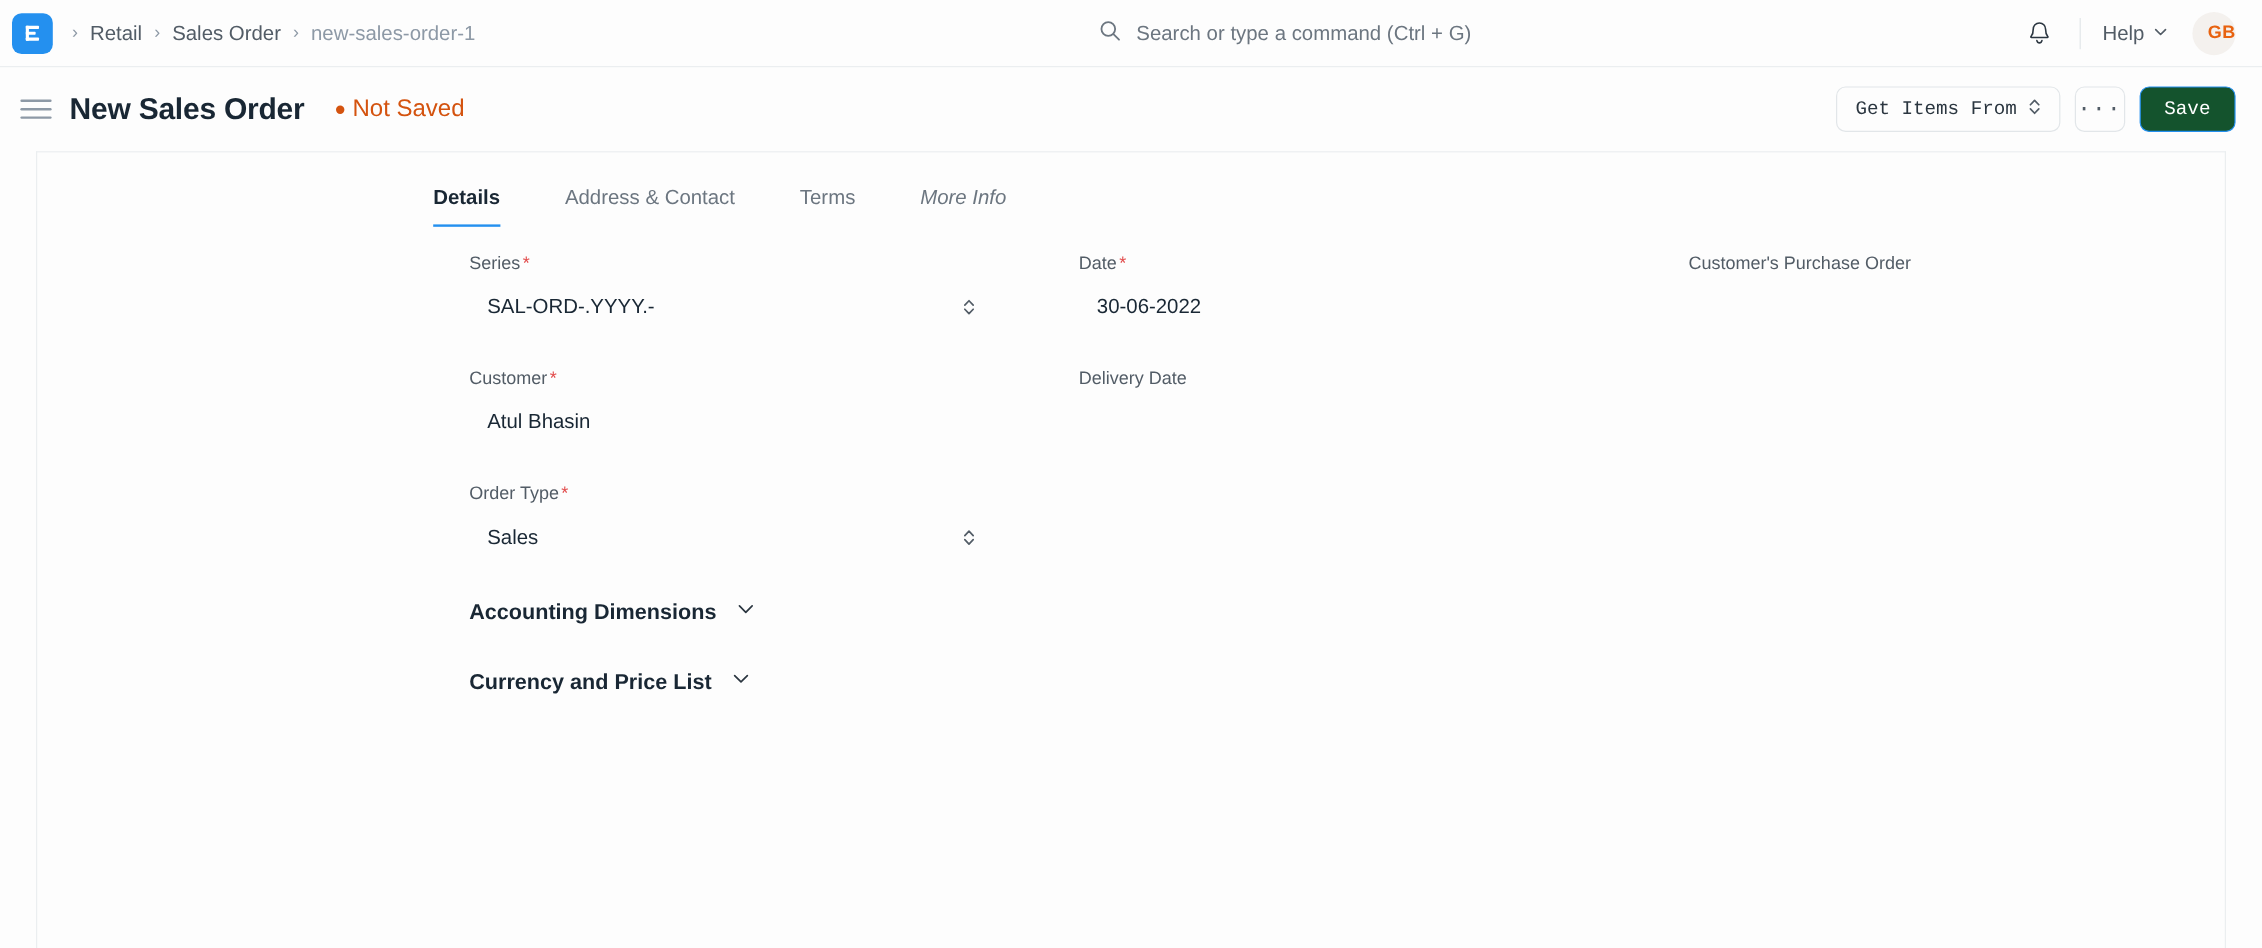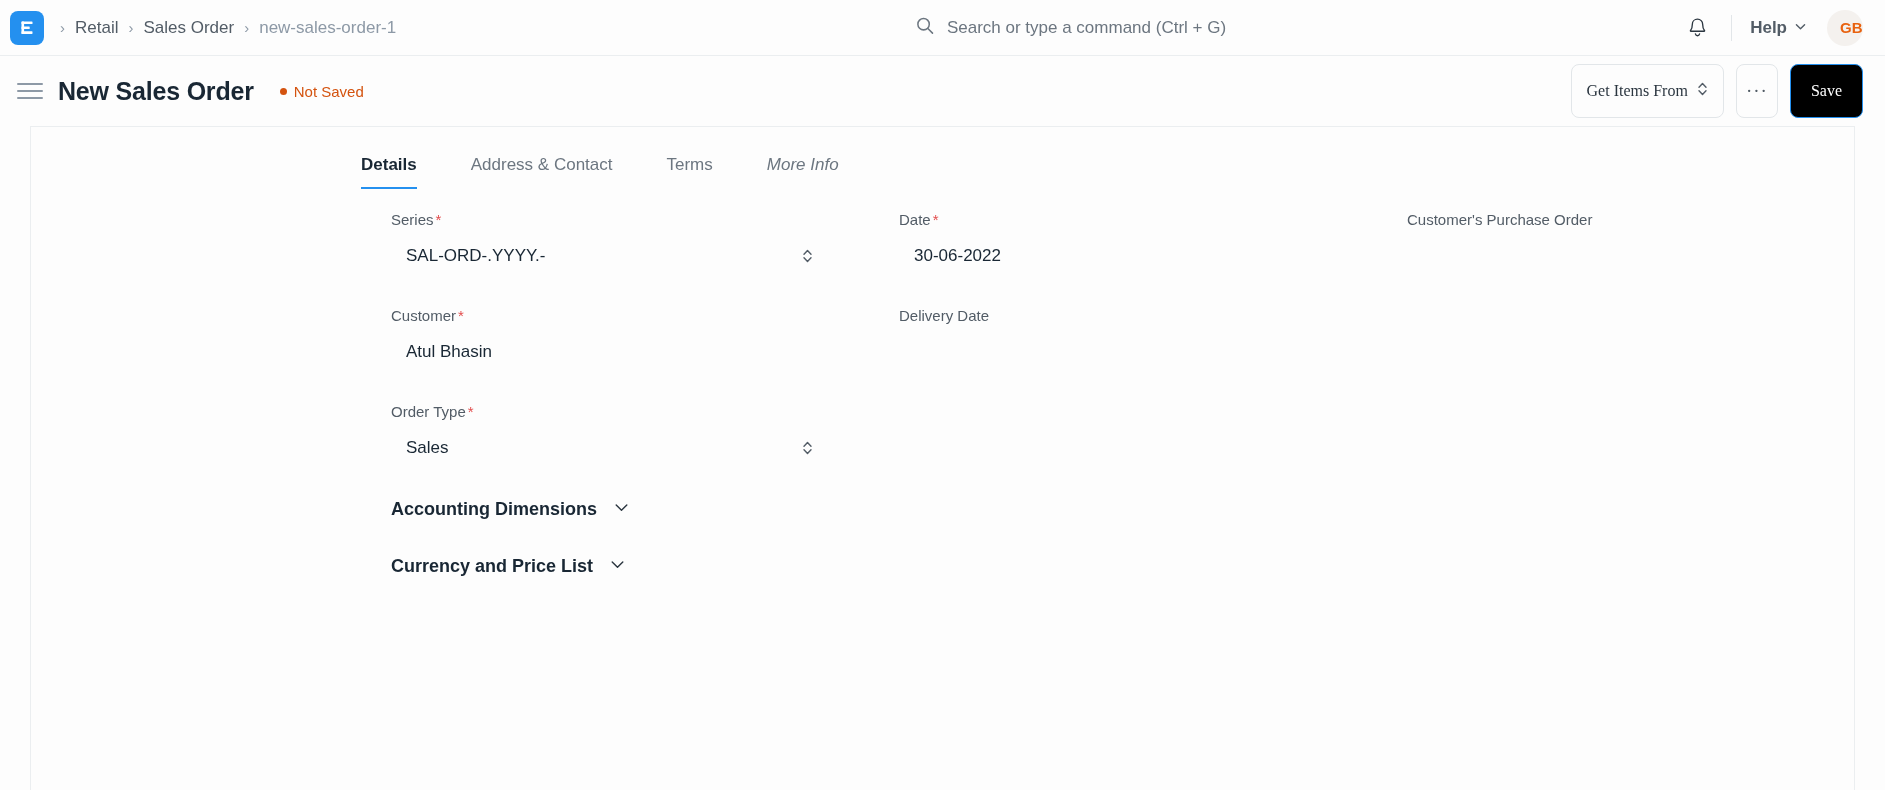--- a/index.html
+++ b/index.html
@@ -84,21 +84,20 @@
   .nav-divider {
     width: 1px;
     height: 26px;
     background: #e2e6e9;
     margin-right: 18px;
   }
   .help-btn {
     display: flex; align-items: center; gap: 7px;
     font-size: 17px; color: #525c66;
     margin-right: 20px;
-    font-weight: bold;
   }
   .avatar {
     width: 36px; height: 36px;
     border-radius: 50%;
     background: #f4f1ee;
     color: #e8620f;
     font-size: 15px;
     font-weight: 600;
     display: flex; align-items: center; justify-content: flex-end;
     letter-spacing: 0.3px;
@@ -129,55 +128,55 @@
     font-size: 25px;
     font-weight: 700;
     color: #192734;
     letter-spacing: -0.2px;
   }
   .not-saved {
     display: flex;
     align-items: center;
     gap: 7px;
     margin-left: 26px;
-    font-size: 15px;
+    font-size: 20px;
     color: #d4530f;
     font-weight: 500;
     justify-content: flex-end;
   }
   .not-saved .dot {
     width: 7px; height: 7px;
     border-radius: 50%;
     background: #d4530f;
   }
 
   .page-actions {
     margin-left: auto;
     display: flex;
     align-items: center;
     gap: 12px;
   }
   .btn {
-    height: 54px;
+    height: 38px;
     border: 1px solid #e2e6e9;
     border-radius: 8px;
     background: #fdfdfd;
     font-size: 16px;
     color: #2b3640;
     display: flex;
     align-items: center;
     justify-content: center;
     padding: 0 15px;
     gap: 9px;
     white-space: nowrap;
-    font-family: Liberation Serif, serif;
+    font-family: Liberation Mono, monospace;
   }
   .btn-ellipsis { width: 42px; padding: 0; font-size: 19px; color: #525c66; letter-spacing: 1px; }
   .btn-primary {
-    background: #000000;
+    background: #14532d;
     border-color: #2490ef;
     color: #ffffff;
     font-weight: 500;
     padding: 0 20px;
   }
 
   
   .content-wrap {
     padding: 0 22px 0 22px;
     height: calc(790px - 56px - 70px);

